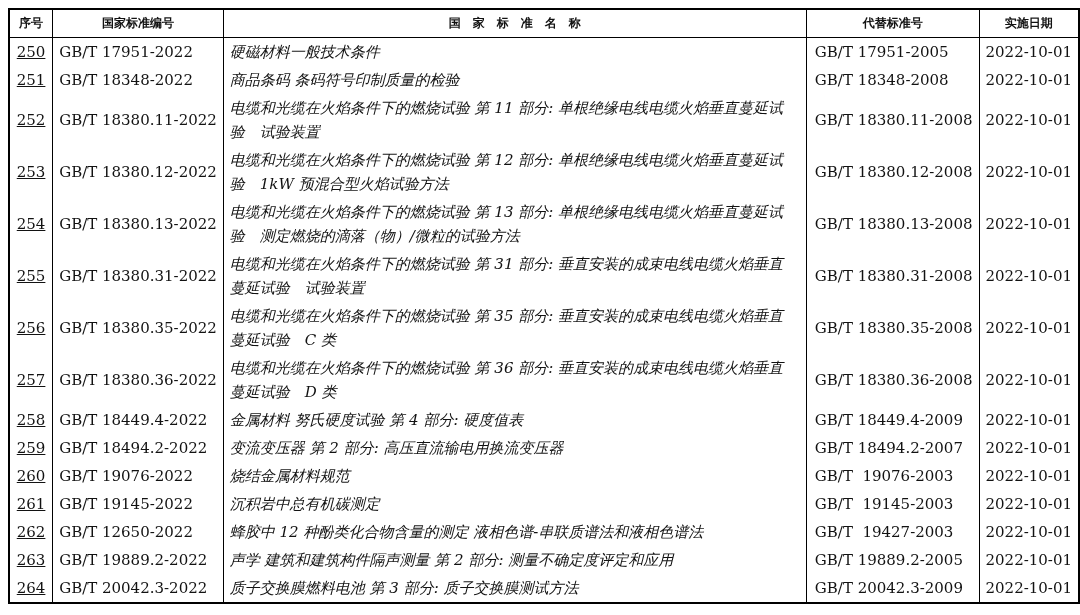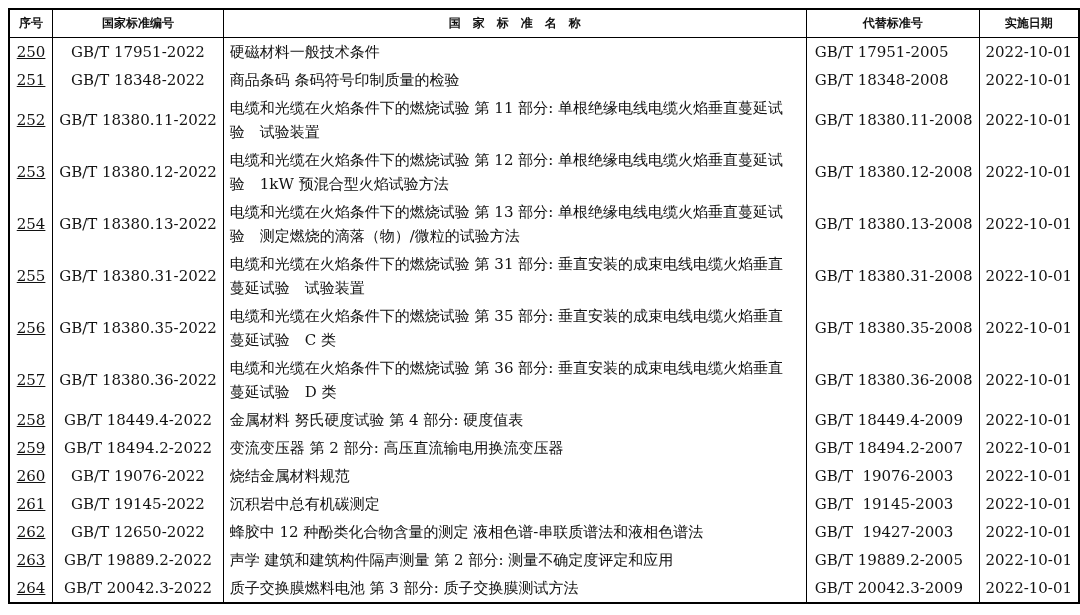--- a/index.html
+++ b/index.html
@@ -31,22 +31,22 @@
   thead th{
     border-bottom:1px solid #000;
     height:27px;
     font-weight:bold;
     font-size:12px;
     text-align:center;
   }
   tbody tr td{height:28px;}
   tbody tr.double td{height:52px;}
   td.seq{text-align:center;text-decoration:underline;}
-  td.code{text-align:center;}
-  td.name{text-align:left;}
+  td.code{text-align:left;}
+  td.name{text-align:left;font-style:italic;}
   td.replaced{text-align:left;padding-left:8px;margin-top:19px;}
   td.date{text-align:center;}
   td.name .line{line-height:24px;}
 </style>
 </head>
 <body>
 
 <div class="sheet">
   <table>
     <colgroup>

